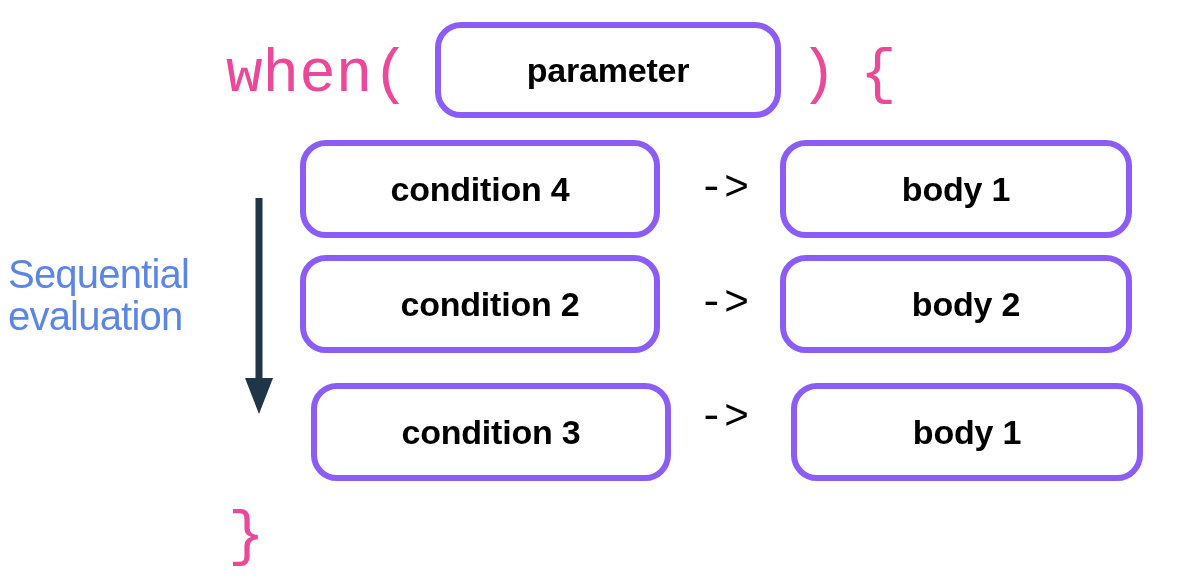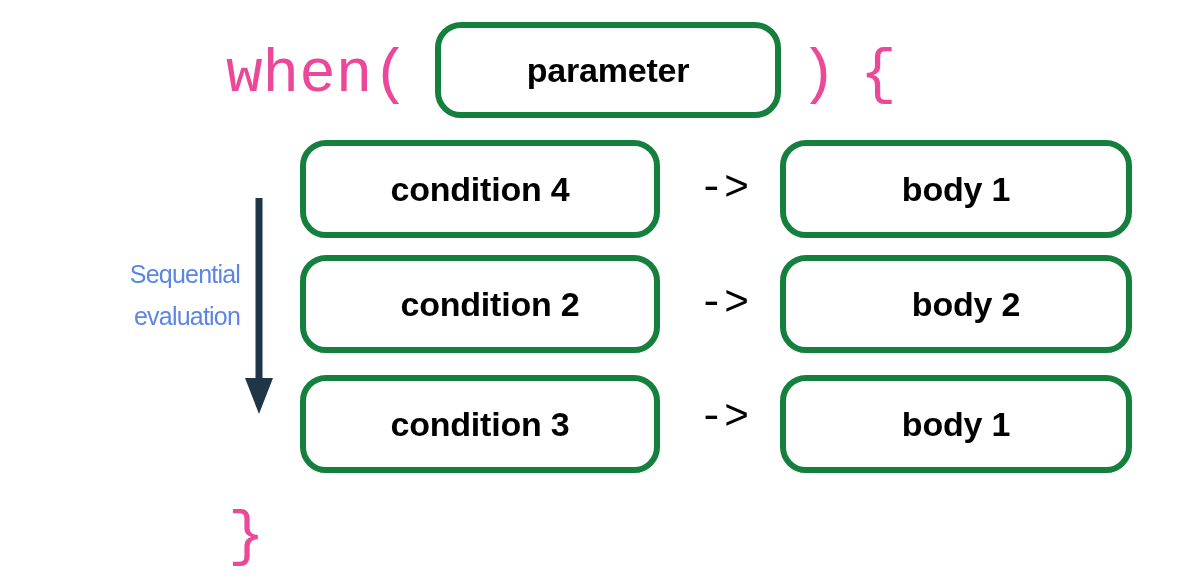--- a/index.html
+++ b/index.html
@@ -31,21 +31,21 @@
   #when-keyword { left: 226px; top: 44px; letter-spacing: 0px; }
   #paren-close  { left: 800px; top: 44px; }
   #brace-open   { left: 860px; top: 44px; }
   #brace-close  { left: 228px; top: 506px; }
 
   
   .box {
     position: absolute;
     box-sizing: border-box;
     background: #ffffff;
-    border: 6px solid #15803d;
+    border: 6px solid #8b5cf6;
     border-radius: 26px;
     display: flex;
     align-items: center;
     justify-content: center;
   }
   .box-label {
     font-family: "Liberation Sans", sans-serif;
     font-weight: bold;
     font-size: 34px;
     color: #000000;
@@ -54,21 +54,21 @@
     white-space: nowrap;
   }
 
   #box-parameter { left: 435px; top: 22px;  width: 346px; height: 96px; }
 
   .cond-box { left: 300px; width: 360px; height: 98px; }
   .body-box { left: 780px; width: 352px; height: 98px; text-align: right; }
 
   .row-1 { top: 140px; }
   .row-2 { top: 255px; padding-left: 20px; }
-  .row-3 { top: 375px; }
+  .row-3 { top: 383px; margin-left: 11px; }
 
   
   .arrow-glyph {
     position: absolute;
     left: 676px;
     width: 96px;
     text-align: center;
     font-family: "Liberation Mono", "DejaVu Sans Mono", monospace;
     font-size: 42px;
     font-weight: 400;
@@ -79,23 +79,23 @@
   .arrow-row-1 { top: 168px; }
   .arrow-row-2 { top: 283px; }
   .arrow-row-3 { top: 397px; }
 
   
   #seq-label {
     position: absolute;
     left: 8px;
     top: 253px;
     width: 232px;
-    text-align: right;
+    text-align: left;
     font-family: "Liberation Sans", sans-serif;
-    font-size: 25px;
+    font-size: 40px;
     font-weight: 400;
     line-height: 42px;
     color: #5b86e5;
     letter-spacing: -0.8px;
   }
 
   
   #seq-arrow {
     position: absolute;
     left: 236px;

